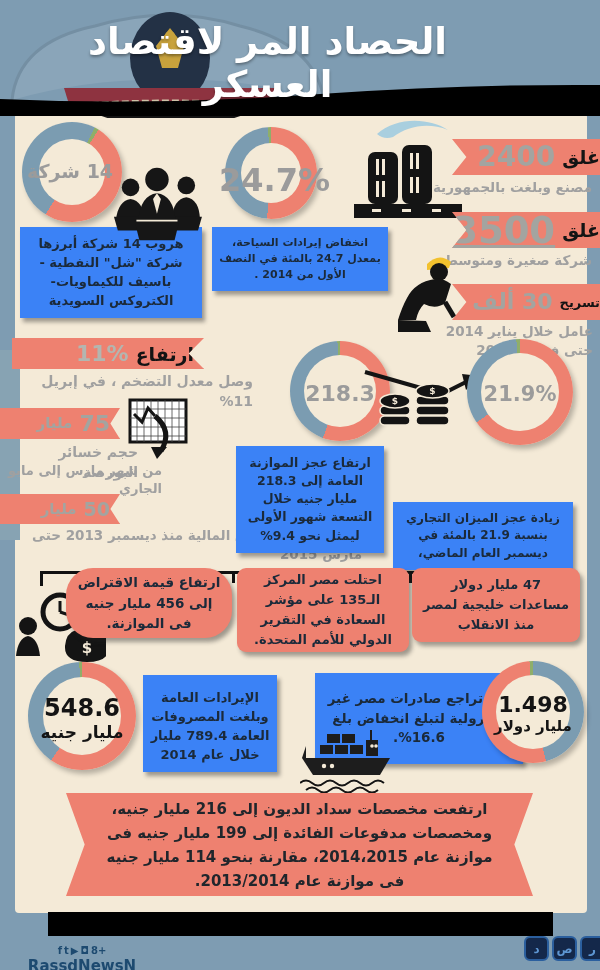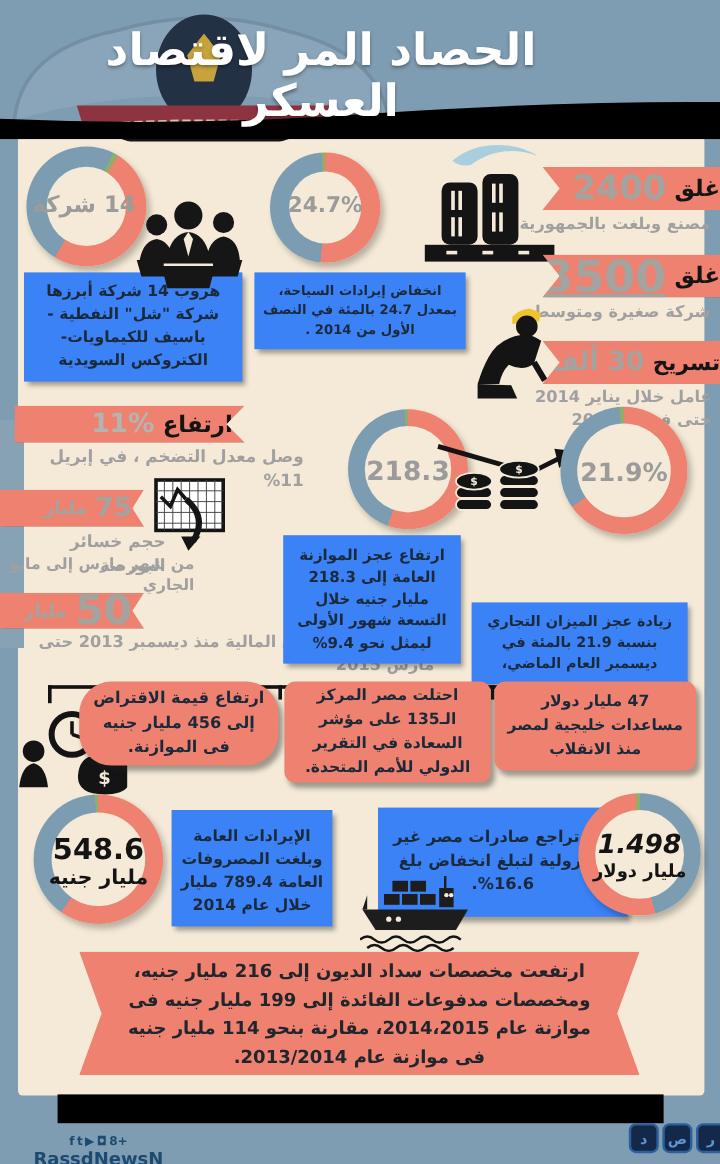--- a/index.html
+++ b/index.html
@@ -102,21 +102,21 @@
     <circle cx="52" cy="20" r="12"></circle>
       <path d="M33,62 Q35,36 52,34 Q69,36 71,62 Z"></path>
     <path d="M29,62 L75,62 L70,82 L34,82 Z"></path>
   </g>
   <path d="M52,34 l4,6 -4,15 -4,-15 Z" fill="#f4ead7"></path>
   <line x1="31" y1="62" x2="73" y2="62" stroke="#f4ead7" stroke-width="2"></line>
 </svg>
 <div class="abs bluebox" style="left:20px;top:227px;width:170px;font-size:13px;">هروب 14 شركة أبرزها شركة "شل" النفطية - باسيف للكيماويات- الكتروكس السويدية</div>
 
 <div class="abs donut" id="donut2"></div>
-<div class="abs dlab" style="left:219px;top:161px;width:104px;font-size:18px;">24.7%</div>
+<div class="abs dlab" style="left:219px;top:161px;width:104px;font-size:32px;">24.7%</div>
 <div class="abs bluebox" style="left:212px;top:227px;width:164px;font-size:11px;">انخفاض إيرادات السياحة، بمعدل 24.7 بالمئة في النصف الأول من 2014 .</div>
 
 <svg class="abs" style="left:352px;top:118px;z-index:2" width="112" height="106" viewBox="0 0 112 106">
   <path d="M25,16 C45,-2 78,0 96,12 C76,4 56,8 41,19 Q32,22 25,16 Z" fill="#a9cfdf"></path>
   <rect x="16" y="34" width="30" height="52" rx="7" fill="#141414"></rect>
   <rect x="50" y="27" width="30" height="59" rx="7" fill="#141414"></rect>
   <g fill="#f4ead7">
     <rect x="24" y="41" width="3" height="16"></rect>
       <rect x="30" y="41" width="3" height="16"></rect>
     <rect x="24" y="63" width="3" height="16"></rect>
@@ -147,21 +147,21 @@
 <div class="abs gsub" style="left:430px;top:251px;width:162px;font-size:13.5px;">شركة صغيرة ومتوسطة</div>
 
 <svg class="abs" style="left:385px;top:252px;z-index:3" width="78" height="85" viewBox="0 0 78 85">
   <path d="M42,12 Q54,0 66,10 L64,16 L42,18 Z" fill="#f2c12e"></path>
   <circle cx="54" cy="20" r="9" fill="#141414"></circle>
   <path d="M50,27 Q30,30 22,46 Q17,55 13,68 L31,68 Q33,58 39,52 Q51,58 60,51 L66,32 Q58,26 50,27 Z" fill="#141414"></path>
   <path d="M13,68 L13,80 L46,80 L41,69 Z" fill="#141414"></path>
   <line x1="60" y1="50" x2="69" y2="65" stroke="#141414" stroke-width="5"></line>
 </svg>
 <div class="abs rib rib-left-notch" style="left:452px;top:284px;width:148px;height:36px;">
-  <span class="action" style="font-size:18px;">تسريح</span>
+  <span class="action" style="font-size:13px;">تسريح</span>
   <span class="value" style="font-size:22px;">30 ألف</span>
 </div>
 <div class="abs gsub" style="left:428px;top:322px;width:165px;font-size:13.5px;">عامل خلال يناير 2014 حتى فبراير 2015</div>
 
 <div class="abs rib rib-right-notch" style="left:12px;top:338px;width:182px;height:31px;">
   <span class="action" style="font-size:19px;">ارتفاع</span>
   <span class="value" style="font-size:22px;color:#b3b6b0;">11%</span>
 </div>
 <div class="abs gsub" style="left:18px;top:372px;width:235px;font-size:14px;">وصل معدل التضخم ، في إبريل 11%</div>
 
@@ -186,21 +186,21 @@
 </svg>
 
 <div class="abs rib rib-right-notch" style="left:0;top:408px;width:110px;height:31px;">
   <span class="value" style="font-size:22px;">75</span>
   <span class="value" style="font-size:15px;">مليار</span>
 </div>
 <div class="abs gsub" style="left:8px;top:443px;width:130px;font-size:14px;">حجم خسائر البورصة</div>
 <div class="abs gsub" style="left:0;top:462px;width:162px;font-size:13px;">من شهر مارس إلى مايو الجاري</div>
 
 <div class="abs rib rib-right-notch" style="left:0;top:494px;width:110px;height:30px;">
-  <span class="value" style="font-size:34px;">50</span>
+  <span class="value" style="font-size:19px;">50</span>
   <span class="value" style="font-size:15px;">مليار</span>
 </div>
 <div class="abs gsub" style="left:22px;top:526px;width:340px;font-size:13.5px;">خسائر في الأسواق المالية منذ ديسمبر 2013 حتى مارس 2015</div>
 
 <div class="abs donut" id="donut3"></div>
 <div class="abs dlab" style="left:292px;top:381px;width:96px;font-size:22px;">218.3</div>
 <svg class="abs" style="left:378px;top:380px;z-index:3" width="74" height="46" viewBox="0 0 74 46">
   <g fill="#141414" stroke="#f4ead7" stroke-width="1.5">
     <rect x="2" y="26" width="30" height="9" rx="4.5"></rect>
       <rect x="2" y="36" width="30" height="9" rx="4.5"></rect>
@@ -241,21 +241,21 @@
 <div class="abs card" style="left:237px;top:568px;width:156px;height:72px;font-size:13px;">احتلت مصر المركز الـ135 على مؤشر السعادة في التقرير الدولي للأمم المتحدة.</div>
 <div class="abs card" style="left:412px;top:568px;width:152px;height:62px;font-size:13px;">47 مليار دولار مساعدات خليجية لمصر منذ الانقلاب</div>
 
 <div class="abs donut" id="donut5"></div>
 <div class="abs dlab dlab-dark" style="left:28px;top:694px;width:108px;font-size:24px;">548.6</div>
 <div class="abs dlab dlab-dark ar" style="left:28px;top:722px;width:108px;font-size:17px;">مليار جنيه</div>
 <div class="abs bluebox" style="left:143px;top:675px;width:122px;font-size:13px;padding-top:14px;">الإيرادات العامة وبلغت المصروفات العامة 789.4 مليار خلال عام 2014</div>
 
 <div class="abs bluebox" style="left:315px;top:673px;width:196px;font-size:13.5px;padding-top:16px;padding-bottom:16px;">في تراجع صادرات مصر غير البترولية لتبلغ انخفاض بلغ 16.6%.</div>
 <div class="abs donut" id="donut6"></div>
-<div class="abs dlab dlab-dark" style="left:482px;top:692px;width:102px;font-size:22px;z-index:3;font-style:italic;">1.498</div>
+<div class="abs dlab dlab-dark" style="left:482px;top:692px;width:102px;font-size:22px;z-index:3;">1.498</div>
 <div class="abs dlab dlab-dark ar" style="left:482px;top:717px;width:102px;font-size:15px;z-index:3;">مليار دولار</div>
 <svg class="abs" style="left:300px;top:730px;z-index:3" width="95" height="64" viewBox="0 0 95 64">
   <g fill="#1d1d1d">
     <rect x="27" y="4" width="13" height="9"></rect>
       <rect x="42" y="4" width="13" height="9"></rect>
     <rect x="20" y="15" width="13" height="9"></rect>
       <rect x="35" y="15" width="13" height="9"></rect>
       <rect x="50" y="15" width="13" height="9"></rect>
     <rect x="66" y="10" width="12" height="16"></rect>
     <rect x="70" y="0" width="2" height="10"></rect>

